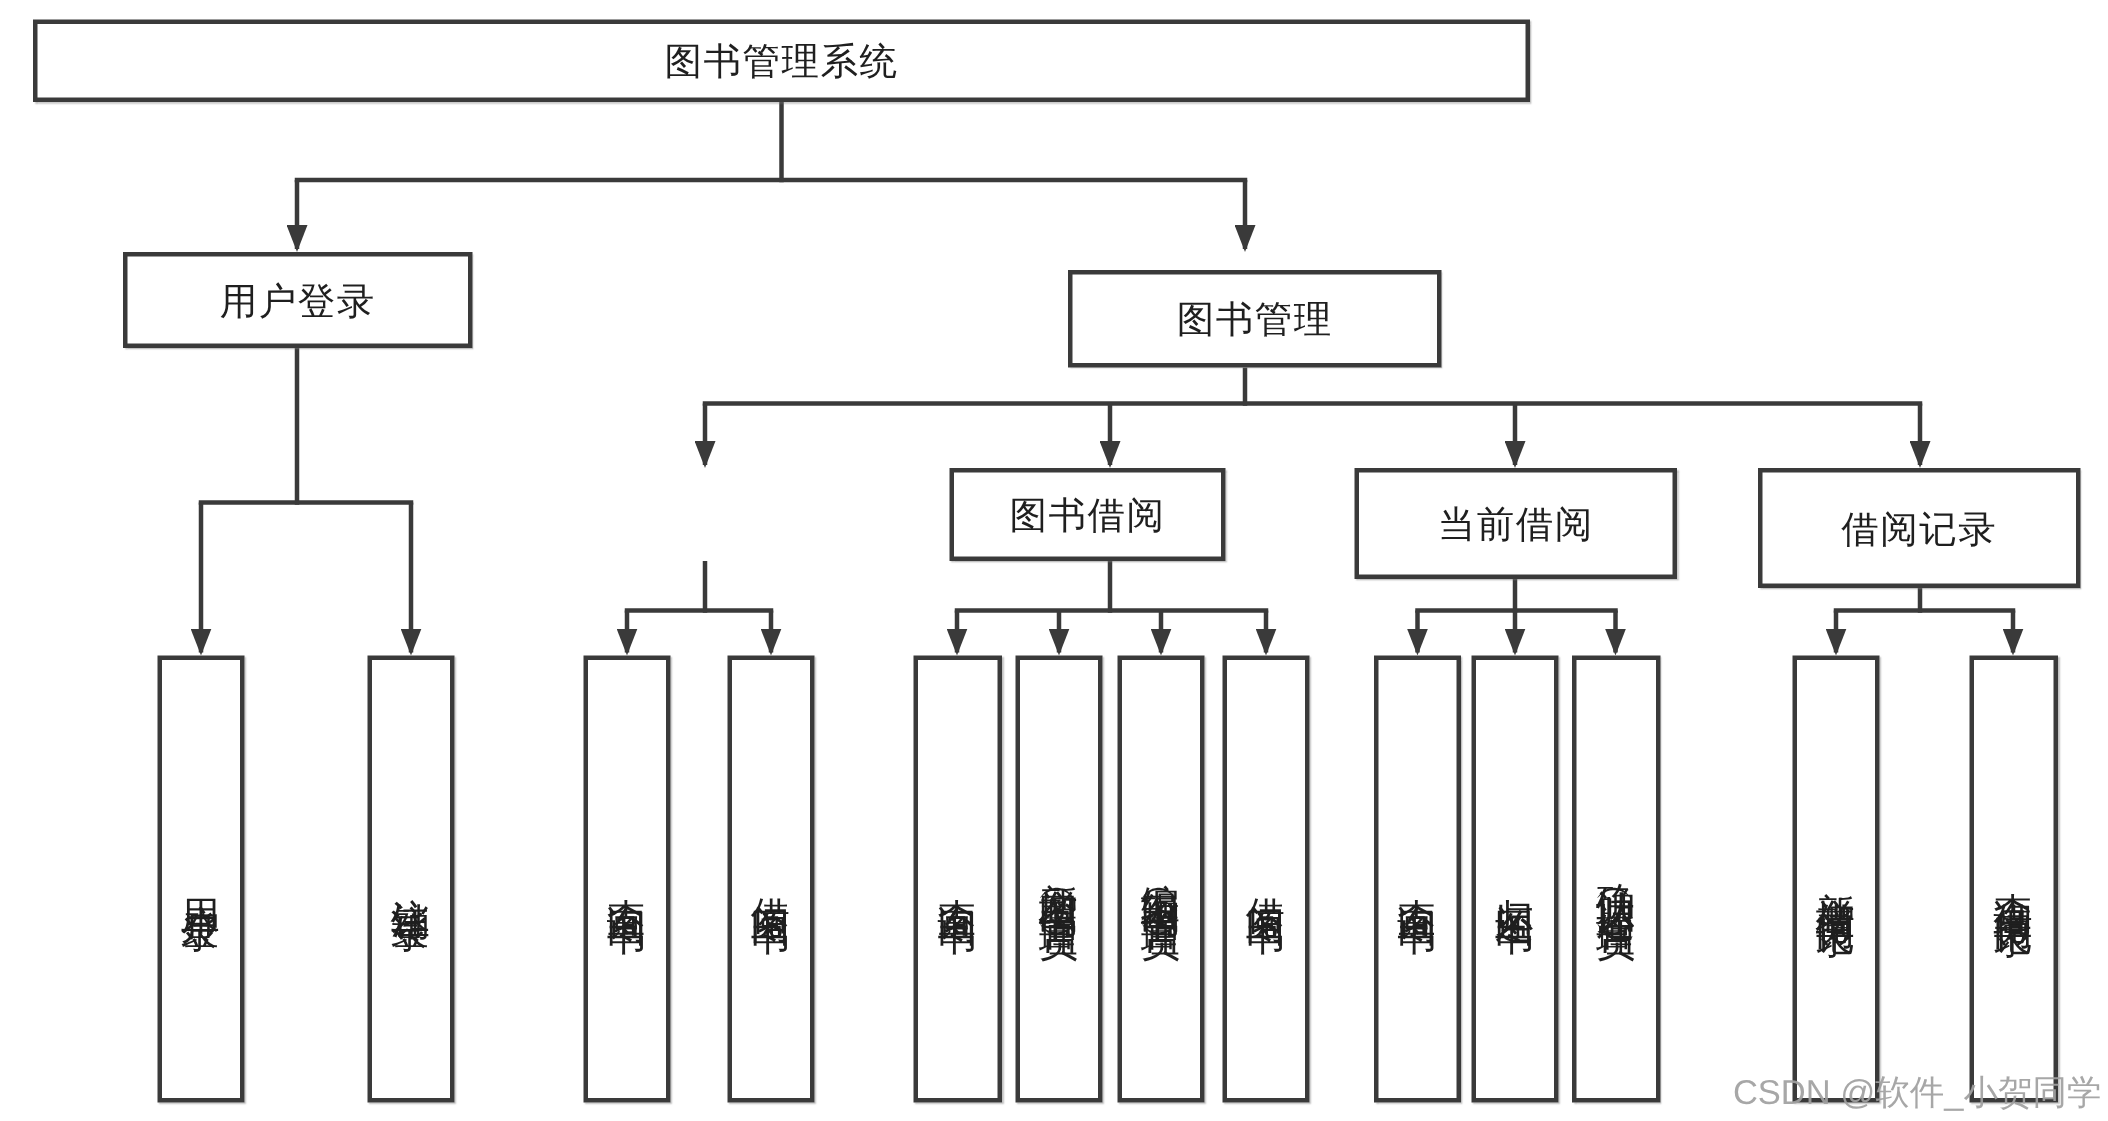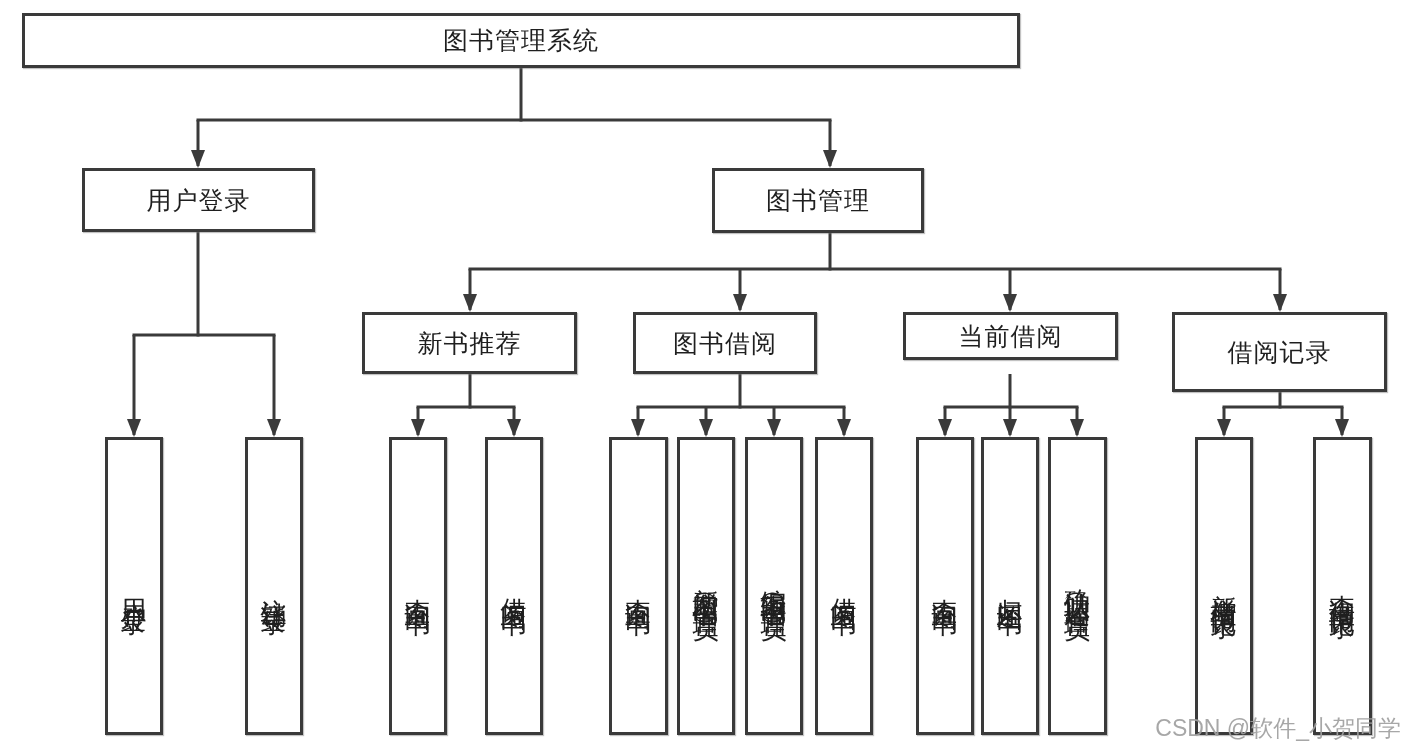--- a/index.html
+++ b/index.html
@@ -79,31 +79,28 @@
     </g>
   </svg>
 
   <div class="box h" style="left:22px;top:13px;width:998px;height:55px">
     <span>图书管理系统</span>
   </div>
 
   <div class="box h" style="left:82px;top:168px;width:233px;height:64px">
     <span>用户登录</span>
   </div>
-  <div class="box h" style="left:712px;top:168px;width:212px;height:65px">
+  <div class="box h" style="left:712px;top:180px;width:249px;height:65px">
     <span>图书管理</span>
   </div>
 
-  <div class="box h" style="left:362px;top:312px;width:215px;height:62px">
-    <span>新书推荐</span>
-  </div>
   <div class="box h" style="left:633px;top:312px;width:184px;height:62px">
     <span>图书借阅</span>
   </div>
-  <div class="box h" style="left:903px;top:312px;width:215px;height:48px">
+  <div class="box h" style="left:903px;top:312px;width:215px;height:74px">
     <span>当前借阅</span>
   </div>
   <div class="box h" style="left:1172px;top:312px;width:215px;height:80px">
     <span>借阅记录</span>
   </div>
 
   <div class="box v" style="left:105px;top:437px;width:58px;height:298px">
     <span>用户登录</span>
   </div>
   <div class="box v" style="left:245px;top:437px;width:58px;height:298px">

